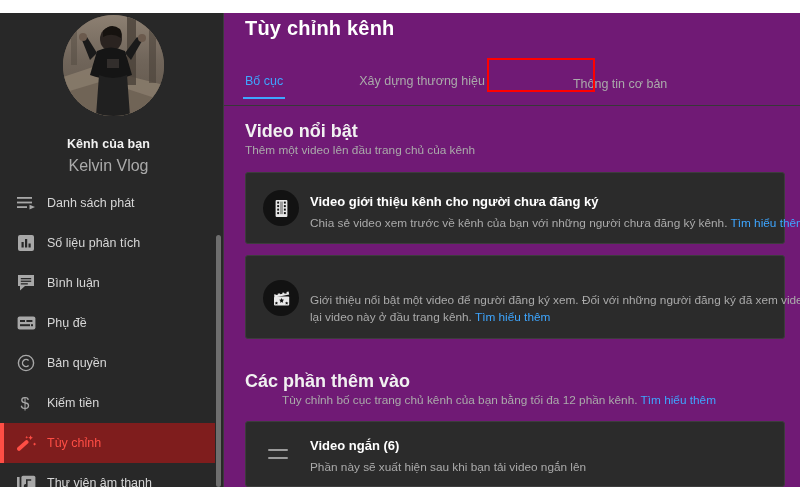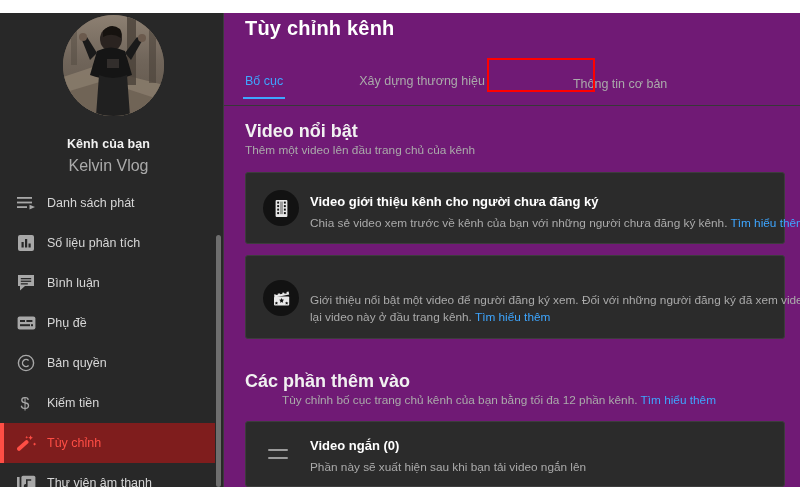--- a/index.html
+++ b/index.html
@@ -401,19 +401,19 @@
       <div class="sec-desc" style="left:35px; top:380px;margin-left:23px;">
         <span>Tùy chỉnh bố cục trang chủ kênh của bạn bằng tối đa 12 phần kênh.</span>
         <span class="lnk">Tìm hiểu thêm</span>
       </div>
 
       <div class="card" style="left:21px; top:408px; width:540px; height:66px;">
         <div class="drag-handle">
           <i></i>
             <i></i>
         </div>
-        <div class="card-head" style="top:16px;">Video ngắn (0)</div>
+        <div class="card-head" style="top:16px;">Video ngắn (6)</div>
         <div class="card-body nowrap" style="top:37px;">Phần này sẽ xuất hiện sau khi bạn tải video ngắn lên</div>
       </div>
 
     </div>
   </div>
 </div>
 
 </body></html>

